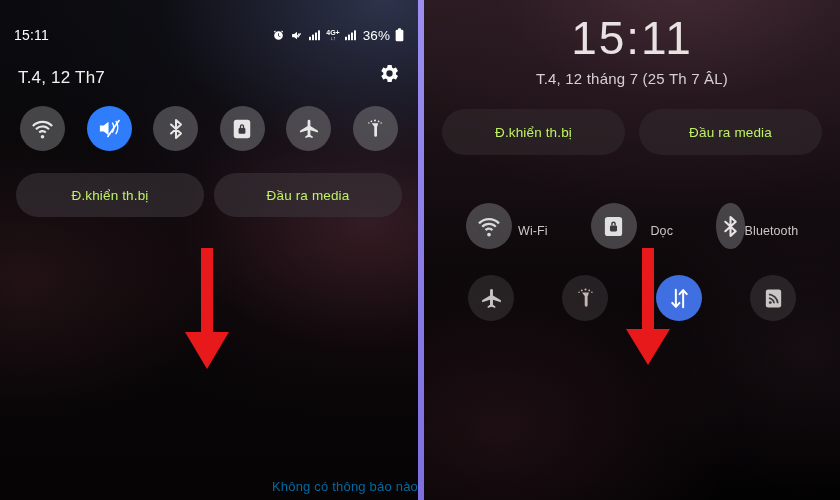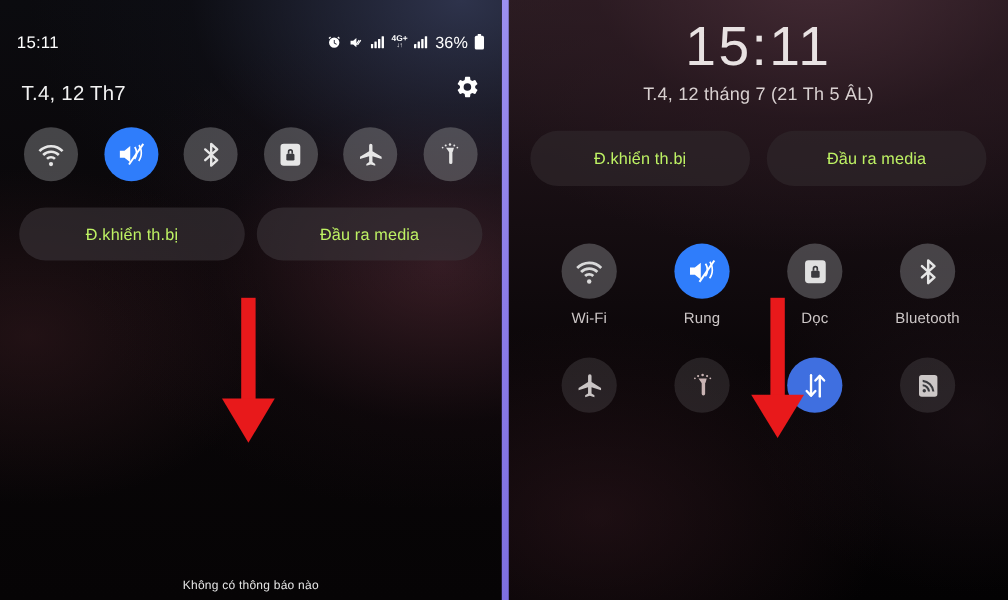--- a/index.html
+++ b/index.html
@@ -91,40 +91,40 @@
   #right-panel-pills { padding: 0 18px; gap: 14px; }
   #right-panel-pills .pill { height: 46px; border-radius: 23px; background: rgba(46,38,42,0.72); font-size:13.5px;}
 
   
   .arrow { position:absolute; z-index: 5; }
   .arrow svg { display:block; }
 
   
   #no-notif {
     position:absolute; z-index:3; left:0; right:0; bottom:6px;
-    text-align:center; color:#e5e5e5; font-size:10px; letter-spacing:.2px;
+    text-align:right; color:#0369a1; font-size:13px; letter-spacing:.2px;
   }
 
   
   #right-clock {
     text-align:center; margin-top: 14px;
     color:#e8e2e2; font-size:46px; font-weight:300; letter-spacing:2px;
     line-height:1.05;
   }
   #right-date {
     text-align:center; margin-top: 8px;
     color:#d8d0d0; font-size:15px; letter-spacing:.2px;
   }
 
   
   #right-toggles-labeled {
     display:flex; justify-content:space-around; align-items:flex-start;
     padding: 0 20px; margin-top: 48px;
   }
-  .tgl-cell { display:flex; flex-direction:column; align-items:center; width: 82px; }
+  .tgl-cell { display:flex; flex-direction:row; align-items:center; width: 82px; justify-content: space-between; }
   .tgl-lg { width: 46px; height: 46px; border-radius:50%;
             display:flex; align-items:center; justify-content:center;
             background: rgba(118,118,122,0.52); }
   .tgl-lg.on { background:#2f7dfb; }
   .tgl-label { margin-top: 9px; color:#ccc6c6; font-size:12.5px; letter-spacing:.1px; white-space:nowrap;}
 
   #right-toggles-bottom {
     display:flex; justify-content:space-around; align-items:center;
     padding: 0 20px; margin-top: 26px;
   }
@@ -267,52 +267,41 @@
   </div>
 
   <div id="divider"></div>
 
   <div class="panel" id="panel-right">
     <div class="bg" id="bg-right"></div>
 
     <div class="content">
 
       <div id="right-clock">15:11</div>
-      <div id="right-date">T.4, 12 tháng 7 (21 Th 5 ÂL)</div>
+      <div id="right-date">T.4, 12 tháng 7 (25 Th 7 ÂL)</div>
 
       <div class="pill-row" id="right-panel-pills">
         <div class="pill">Đ.khiển th.bị</div>
         <div class="pill">Đầu ra media</div>
       </div>
 
       <div id="right-toggles-labeled">
 
         <div class="tgl-cell">
           <div class="tgl-lg">
             <svg width="26" height="26" viewBox="0 0 24 24" fill="#d9d9d9">
               <path d="M12 18.2a1.7 1.7 0 1 0 0 3.4 1.7 1.7 0 0 0 0-3.4z"></path>
               <path d="M12 13.4c-1.5 0-2.9.6-3.9 1.6l1.5 1.5c.6-.6 1.5-1 2.4-1s1.8.4 2.4 1l1.5-1.5a5.5 5.5 0 0 0-3.9-1.6z"></path>
               <path d="M12 9c-2.7 0-5.2 1.1-7 2.9l1.5 1.5A7.8 7.8 0 0 1 12 11.1c2.2 0 4.1.9 5.5 2.3l1.5-1.5A9.8 9.8 0 0 0 12 9z"></path>
               <path d="M12 4.6c-3.9 0-7.5 1.6-10 4.2l1.5 1.5A12 12 0 0 1 12 6.7c3.3 0 6.4 1.4 8.5 3.6L22 8.8a13.9 13.9 0 0 0-10-4.2z"></path>
             </svg>
           </div>
           <div class="tgl-label">Wi-Fi</div>
         </div>
 
-        <div class="tgl-cell">
-          <div class="tgl-lg on">
-            <svg width="26" height="26" viewBox="0 0 26 24" fill="#fff">
-              <path d="M3 9v6h4l5 4V5L7 9H3z"></path>
-              <path d="M15.3 6.3c.9 1.3 1.4 2.9 1.4 4.6 0 1.8-.5 3.4-1.5 4.8l1.1.9c1.2-1.6 1.9-3.6 1.9-5.7 0-2-.6-3.9-1.7-5.5l-1.2.9z"></path>
-              <path d="M19 4.6c1.2 1.8 1.9 4 1.9 6.3 0 2.4-.8 4.7-2.1 6.5l1.1.9c1.5-2.1 2.4-4.7 2.4-7.4 0-2.6-.8-5.1-2.2-7.2l-1.1.9z"></path>
-              <path d="M22.6 2.6 24 3.6 11.6 21.4l-1.4-1z"></path>
-            </svg>
-          </div>
-          <div class="tgl-label">Rung</div>
-        </div>
 
         <div class="tgl-cell">
           <div class="tgl-lg">
             <svg width="23" height="23" viewBox="0 0 24 24">
               <rect x="3" y="2" width="18" height="20" rx="3" fill="#e0e0e0"></rect>
               <rect x="8.3" y="11" width="7.4" height="6.2" rx="1.2" fill="#3a3a3e"></rect>
               <path d="M9.6 11V9.2a2.4 2.4 0 0 1 4.8 0V11h-1.5V9.2a.9.9 0 0 0-1.8 0V11H9.6z" fill="#3a3a3e"></path>
             </svg>
           </div>
           <div class="tgl-label">Dọc</div>

